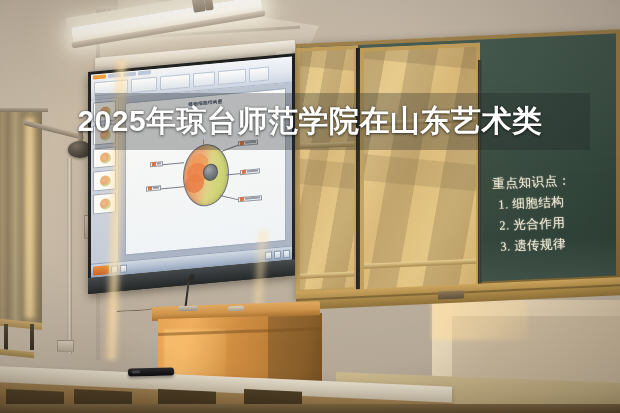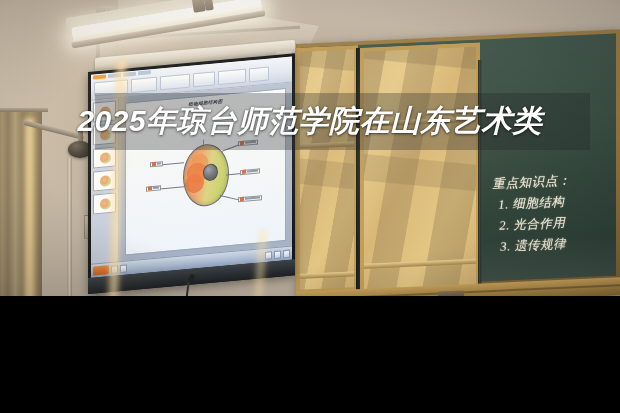--- a/index.html
+++ b/index.html
@@ -6,24 +6,23 @@
   * { box-sizing: border-box; margin: 0; padding: 0; }
   html, body {
     width: 620px; height: 413px;
     overflow: hidden;
     background: #000;
     font-family: "Liberation Sans", "DejaVu Sans", sans-serif;
   }
 
   #scene {
     position: relative;
-    width: 620px; height: 296px;
+    width: 620px; height: 413px;
     overflow: hidden;
     background: #b9ab98;
-    font-style: italic;
   }
 
   
   .ceiling {
     position: absolute; left: 0; top: 0; width: 620px; height: 76px;
     background: linear-gradient(178deg, #c8bcab 0%, #c2b5a4 40%, #b6a998 100%);
   }
   .ceiling-seam {
     position: absolute; left: 0; top: 44px; width: 300px; height: 3px;
     background: rgba(150,138,122,.55);

